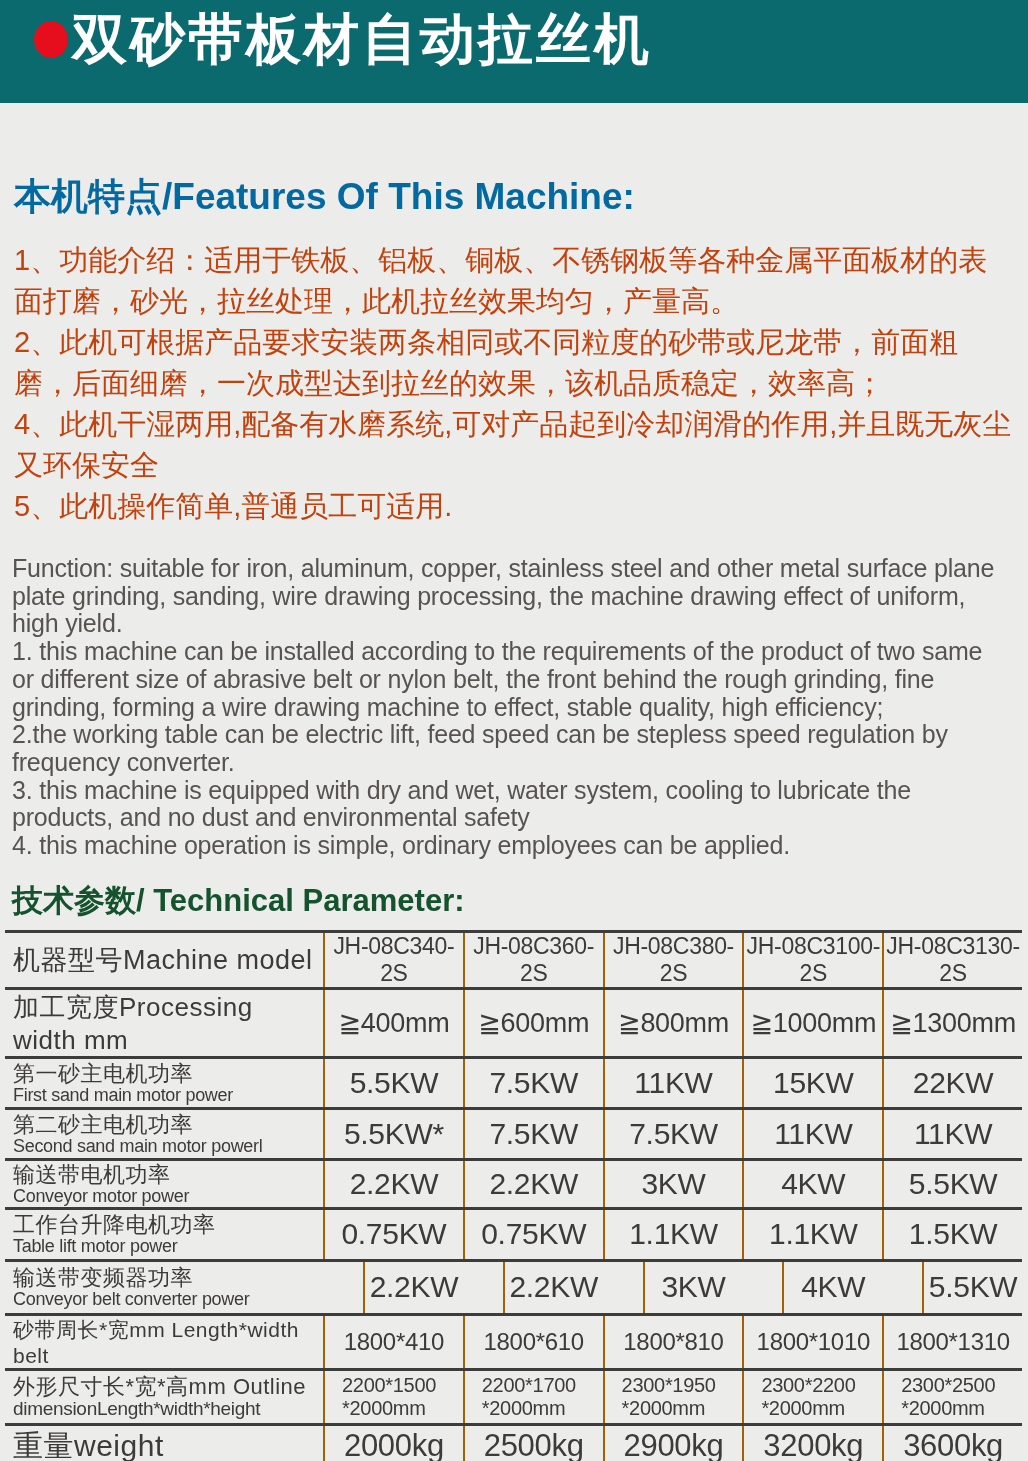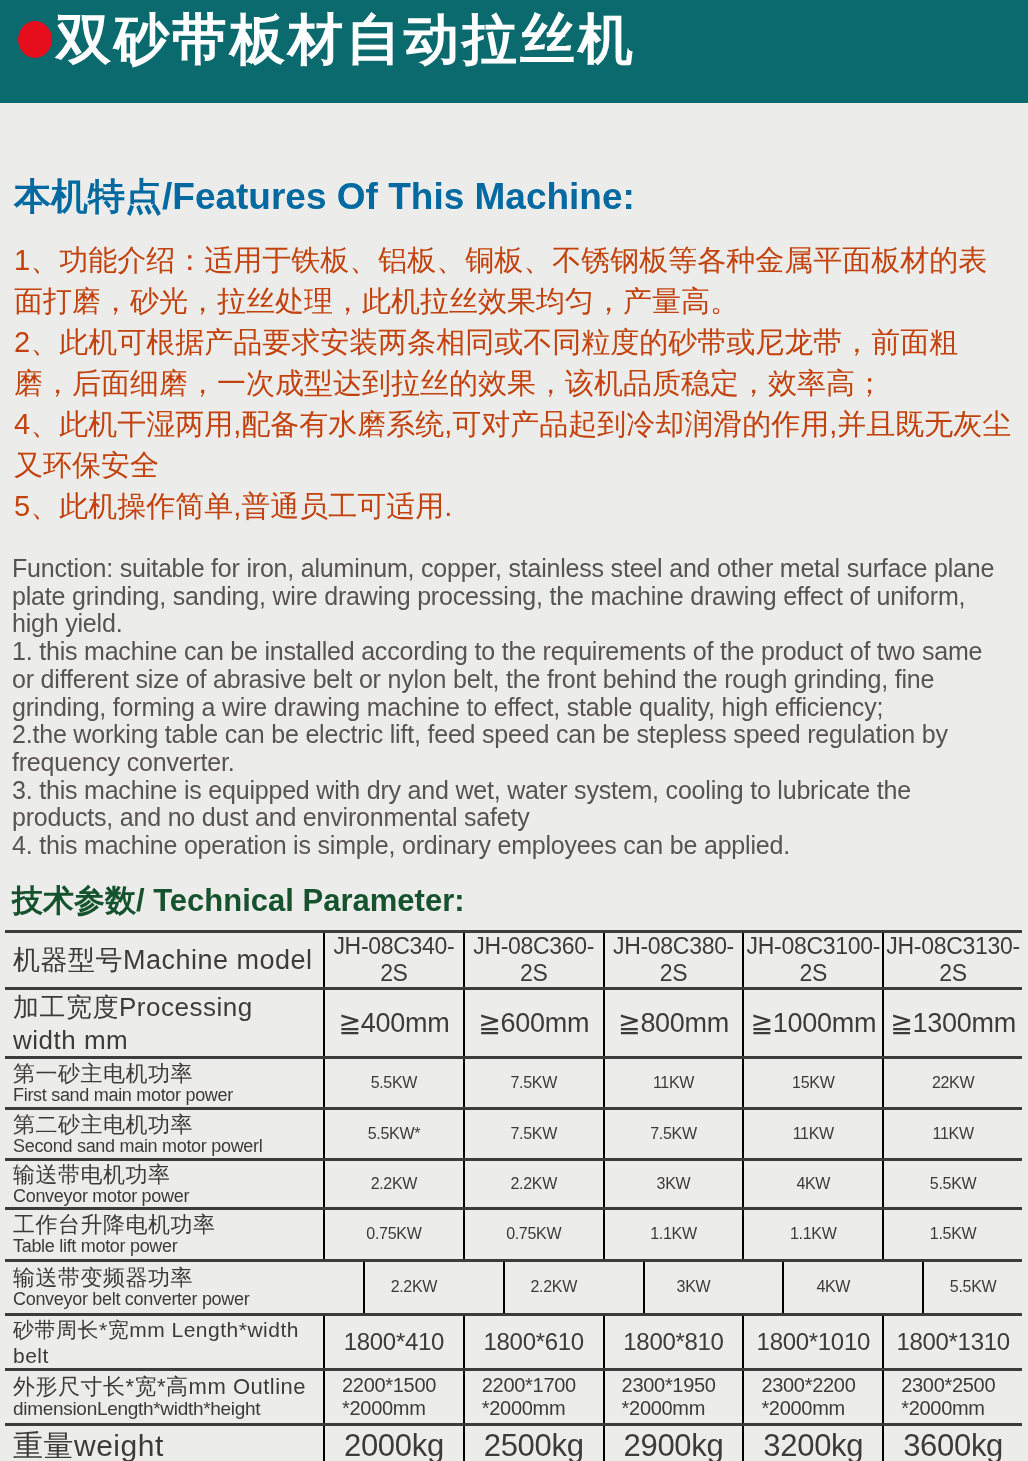--- a/index.html
+++ b/index.html
@@ -3,46 +3,46 @@
 <meta charset="utf-8">
 <style>
   html,body{margin:0;padding:0;}
   body{
     width:1028px;height:1461px;overflow:hidden;
     background:#ececea;
     font-family:"Liberation Sans","DejaVu Sans",sans-serif;
     color:#474241;
   }
   
-  .banner{height:103px;background:#0b6a6e;display:flex;align-items:flex-start;padding-left:18px;box-sizing:border-box;}
+  .banner{height:103px;background:#0b6a6e;display:flex;align-items:flex-start;padding-left:34px;box-sizing:border-box;}
   .bullet{width:34px;height:37px;border-radius:50%;background:#e60e1c;margin-top:21px;flex:0 0 auto;}
   .banner-title{color:#ffffff;font-size:55px;font-weight:bold;letter-spacing:3px;line-height:1;margin:12px 0 0 4px;}
   
   .features-heading{margin:69px 0 0 14px;font-size:37px;font-weight:bold;color:#0369a1;letter-spacing:0px;}
   .features-heading .en{font-weight:bold;}
   .cn-list{margin:18px 10px 0 14px;width:1000px;font-size:29px;line-height:41px;color:#c2410c;}
   .cn-list p{margin:0;}
   .en-block{margin:28px 10px 0 12px;width:992px;font-size:25px;line-height:27.7px;color:#575350;letter-spacing:-0.2px;}
   .en-block p{margin:0;}
   
   .tech-heading{margin:20px 0 8px 12px;font-size:31px;font-weight:bold;color:#14532d;}
   
   .spec-table{margin:0 6px 0 5px;border-top:3px solid #3c3c3c;border-bottom:0;}
   .trow{display:grid;grid-template-columns:318px repeat(5,1fr);border-bottom:3px solid #3c3c3c;}
   .cell{display:flex;flex-direction:column;justify-content:center;box-sizing:border-box;color:#3d3b3a;}
-  .val{border-left:2px solid #000000;text-align:center;white-space:pre-line;letter-spacing:-0.3px;}
+  .val{border-left:2px solid #a16207;text-align:center;white-space:pre-line;letter-spacing:-0.3px;}
   .lab{padding-left:8px;}
   .lab-cn{letter-spacing:0.5px;}
   .lab-en{letter-spacing:-0.3px;}
   .r0{min-height:42px;} .r0 .lab-cn{font-size:27px;} .r0 .val{font-size:23px;}
   .r1{min-height:45px;} .r1 .lab-cn{font-size:26px;} .r1 .val{font-size:27px;}
   .r2,.r3,.r4,.r5,.r6{min-height:48px;}
   .r2 .lab-cn,.r3 .lab-cn,.r4 .lab-cn,.r5 .lab-cn,.r6 .lab-cn{font-size:22px;line-height:25px;}
   .r2 .lab-en,.r3 .lab-en,.r4 .lab-en,.r5 .lab-en,.r6 .lab-en{font-size:18px;line-height:19px;}
-  .r2 .val,.r3 .val,.r4 .val,.r5 .val,.r6 .val{font-size:16px;}
+  .r2 .val,.r3 .val,.r4 .val,.r5 .val,.r6 .val{font-size:30px;}
   .r4{min-height:46px;} .r5{min-height:49px;} .r6{min-height:51px;gap:40px;}
   .r7{min-height:34px;} .r7 .lab-cn{font-size:21px;} .r7 .val{font-size:24px;}
   .r8{min-height:52px;}
   .r8 .lab-cn{font-size:22px;line-height:24px;} .r8 .lab-en{font-size:19px;line-height:20px;}
   .r8 .val{font-size:20px;line-height:23px;text-align:left;padding-left:17px;}
   .r9{min-height:40px;} .r9 .lab-cn{font-size:30px;} .r9 .val{font-size:31px;}
 </style>
 </head>
 <body>
 

